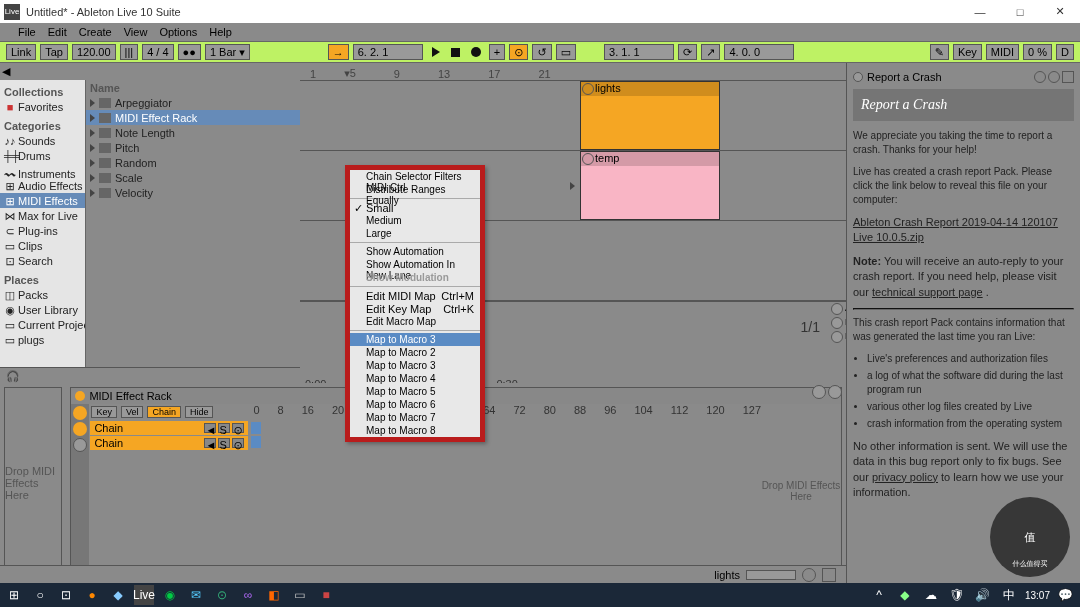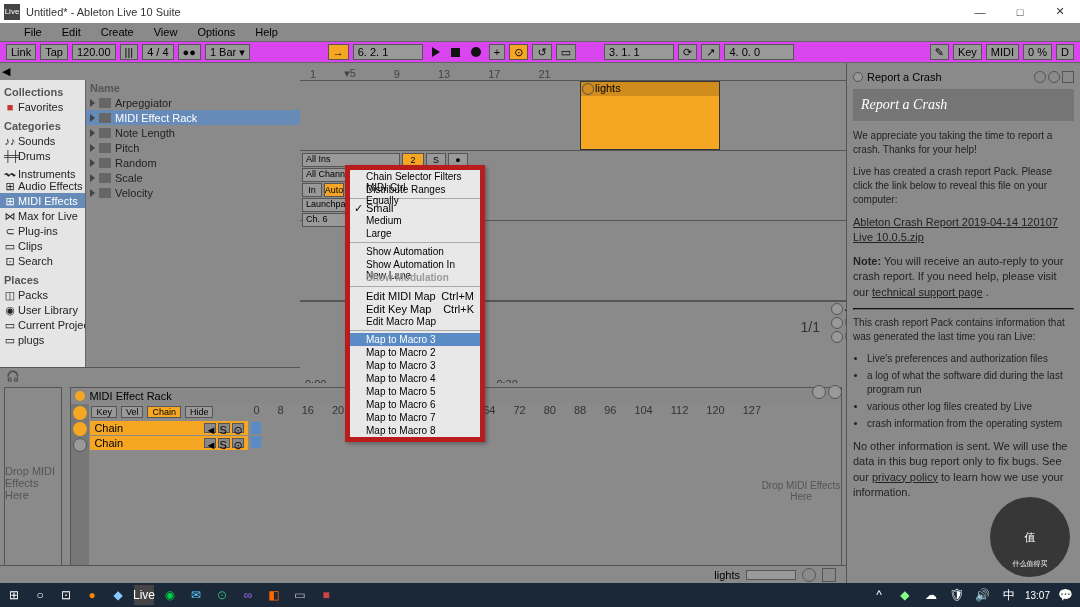--- a/index.html
+++ b/index.html
@@ -1,22 +1,22 @@
 <!DOCTYPE html>
 <html><head>
 <meta charset="utf-8">
 <style>
 * { margin:0; padding:0; box-sizing:border-box; font-family:Arial,sans-serif; font-size:11px; }
 body { width:1080px; height:607px; background:#8a8a8a; overflow:hidden; position:relative; }
 .titlebar { height:23px; background:#fff; display:flex; align-items:center; padding-left:4px; }
 .titlebar .logo { width:16px; height:16px; background:#444; color:#fff; font-size:8px; display:flex; align-items:center; justify-content:center; margin-right:6px; }
 .titlebar .title { flex:1; color:#333; }
 .titlebar .winbtn { width:40px; height:23px; display:flex; align-items:center; justify-content:center; color:#333; }
-.menubar { height:18px; background:#8a8a8a; display:flex; align-items:center; padding-left:24px; gap:20px; color:#000; }
-.toolbar { height:22px; background:#d946ef; border-top:1px solid #666; border-bottom:1px solid #666; display:flex; align-items:center; padding:0 6px; gap:4px; }
+.menubar { height:18px; background:#8a8a8a; display:flex; align-items:center; padding-left:18px; gap:12px; color:#000; }
+.toolbar { height:22px; background:#bef264; border-top:1px solid #666; border-bottom:1px solid #666; display:flex; align-items:center; padding:0 6px; gap:4px; }
 .tbtn { height:16px; background:#999; border:1px solid #555; padding:0 4px; display:flex; align-items:center; color:#000; }
 .tbtn.yellow { background:#f5a623; }
 .browser { width:300px; background:#8a8a8a; display:flex; flex-direction:column; }
 .search { height:18px; background:#999; margin:2px 4px; padding:2px 6px; color:#666; border-radius:8px; display:flex; align-items:center; }
 .bpanels { display:flex; flex:1; overflow:hidden; }
 .bleft { width:85px; background:#e5e5e5; overflow:hidden; }
 .bcat { height:15px; padding:2px 4px; color:#222; cursor:pointer; white-space:nowrap; overflow:hidden; }
 .bcat.hdr { color:#555; font-weight:bold; margin-top:4px; }
 .bcat.sel { background:#668bb8; color:#fff; }
 .bcat .ico { display:inline-block; width:12px; text-align:center; margin-right:2px; }
@@ -277,20 +277,28 @@
             </div>
           <div class="tctl">
               <div class="dd">Launchpad ▾</div>
             </div>
           <div class="tctl">
               <div class="dd">Ch. 6</div>
             </div>
         </div>
       </div>
       <div class="trackrow">
+        <div class="clip-area">
+          <div style="position:absolute;left:270px;top:50%;margin-top:-6px"><span class="tri"></span></div>
+          <div style="position:absolute;left:280px;top:0;bottom:0;right:0">
+            <div class="clip temp">
+              <div class="clip-hdr"><span class="cbtn" style="left:1px;border-radius:50%"></span><span>temp</span></div>
+            </div>
+          </div>
+        </div>
         <div class="trackhdr">
           <div class="tctl">
               <div class="dd">All Ins</div>
               <div class="tnum n2">2</div>
               <div class="sm">S</div>
               <div class="sm">●</div>
             </div>
           <div class="tctl">
               <div class="dd">All Channels</div>
             </div>

